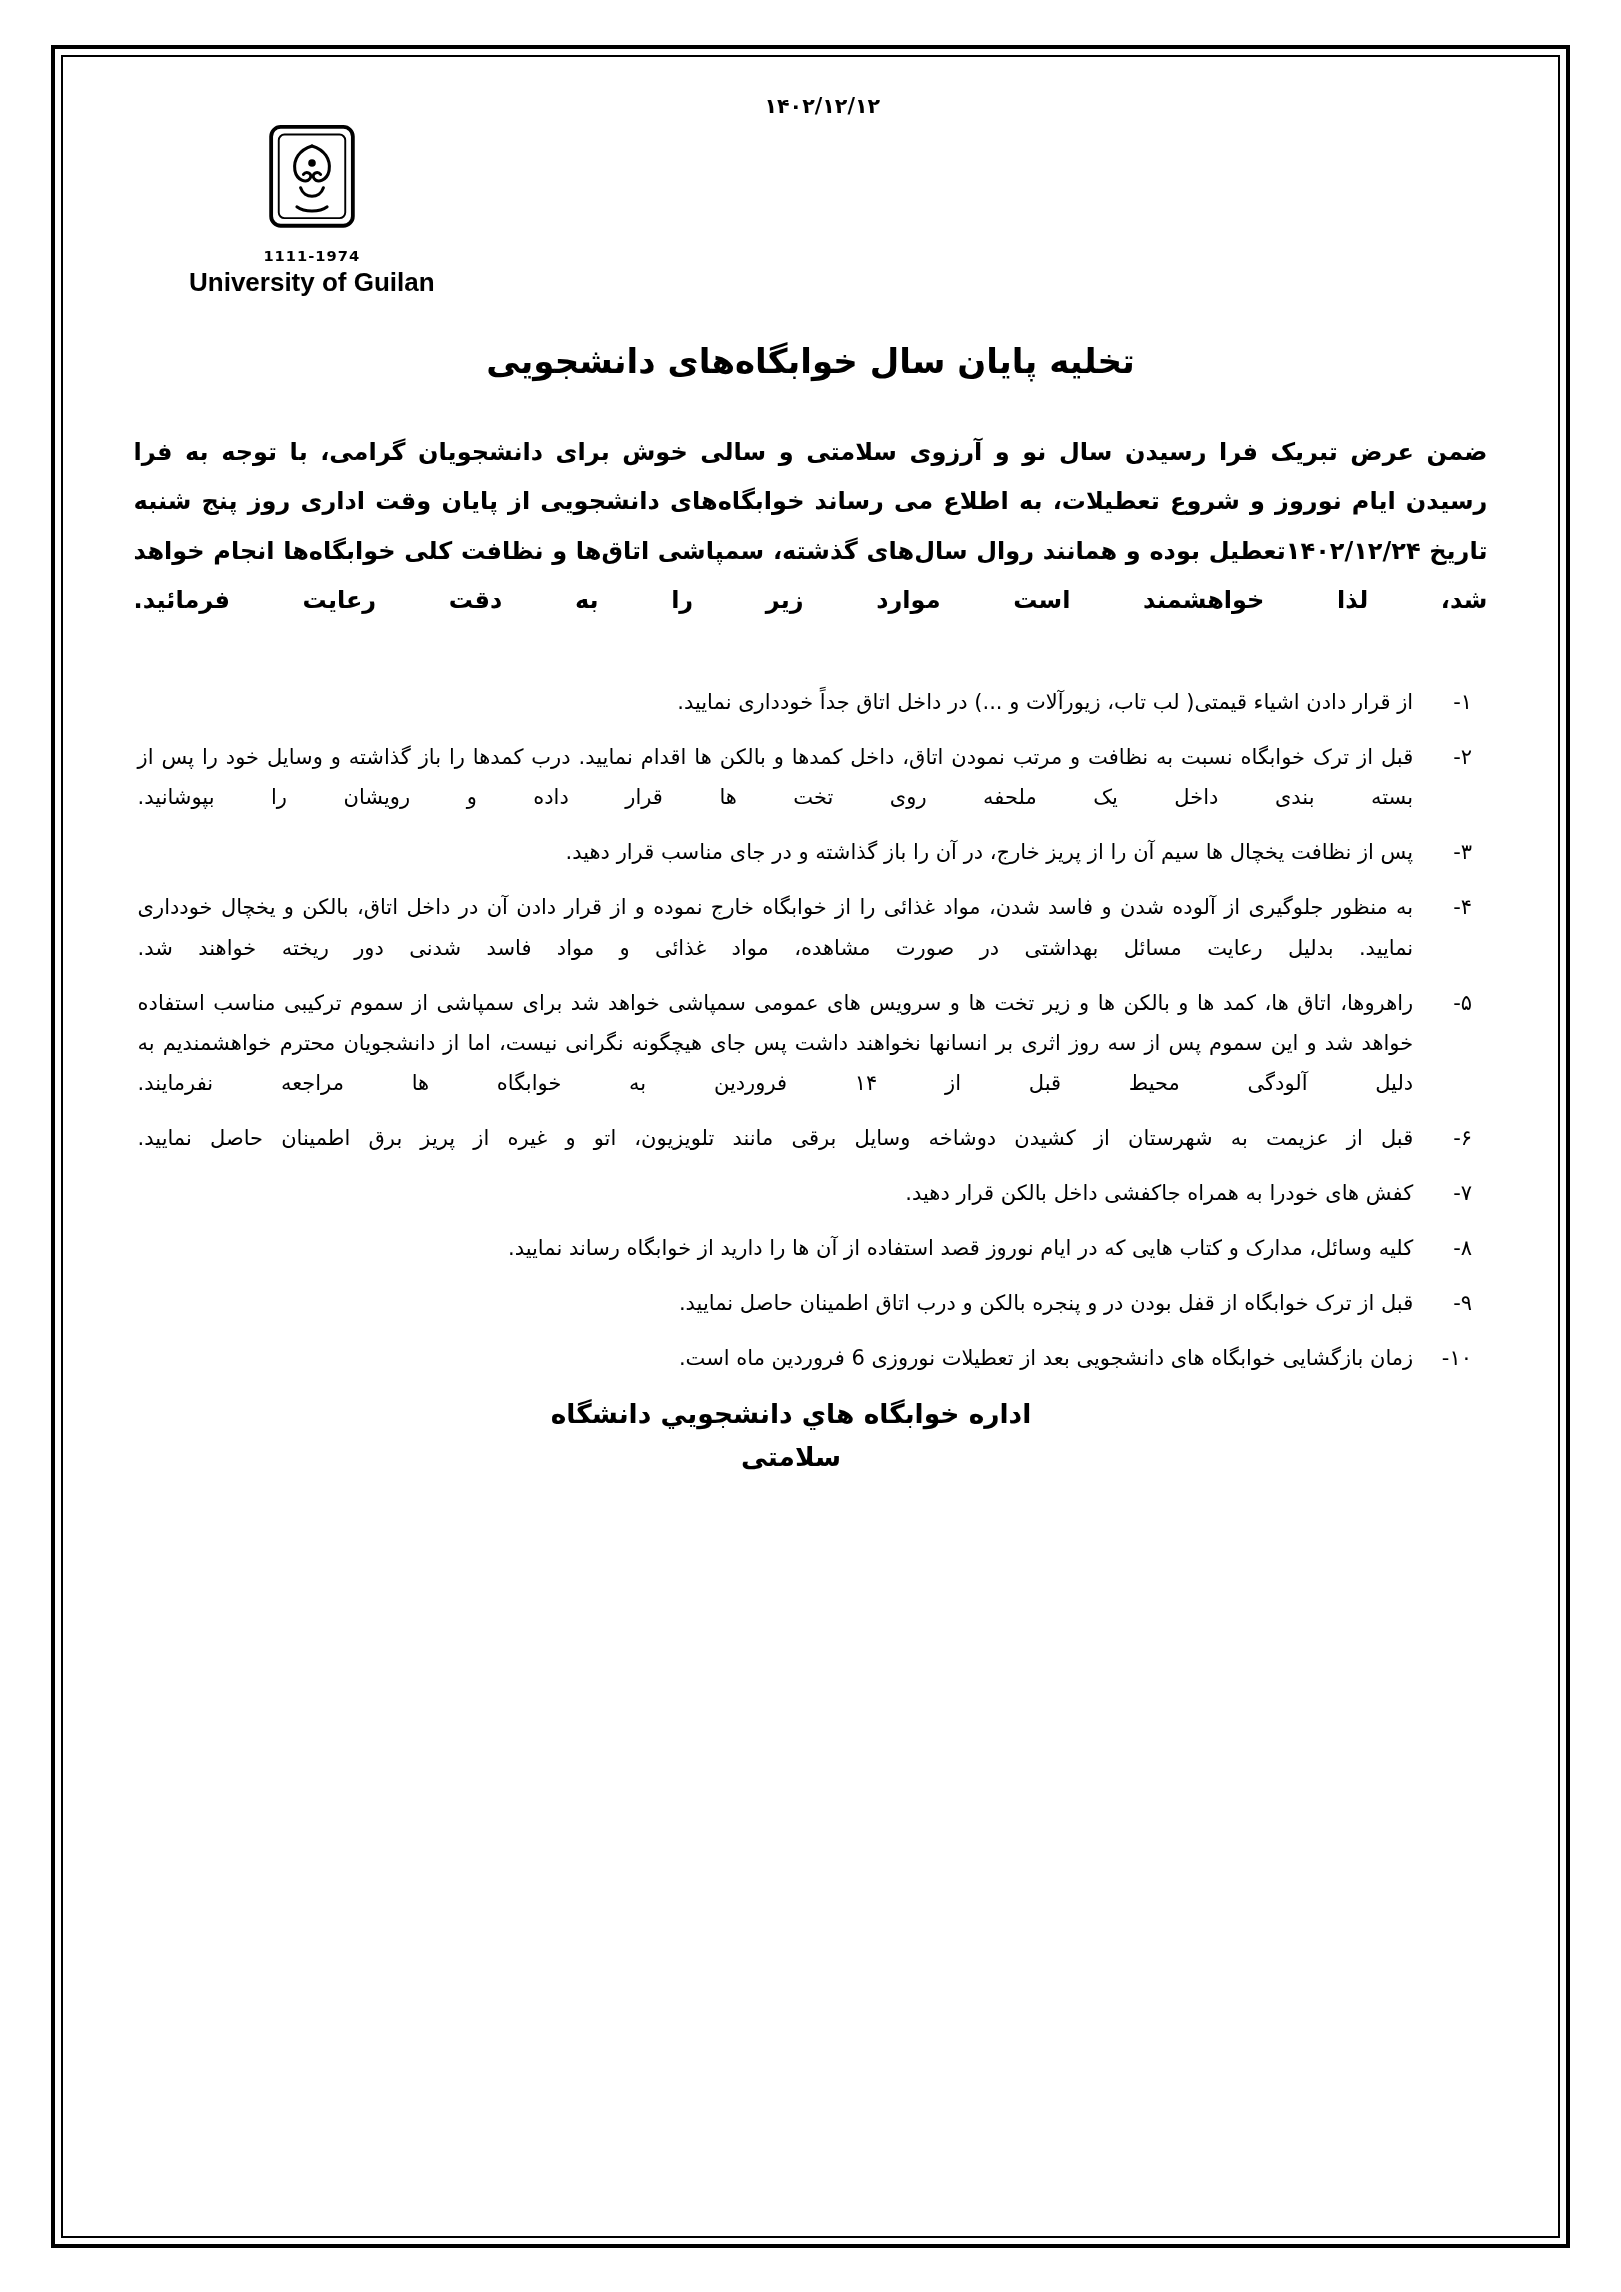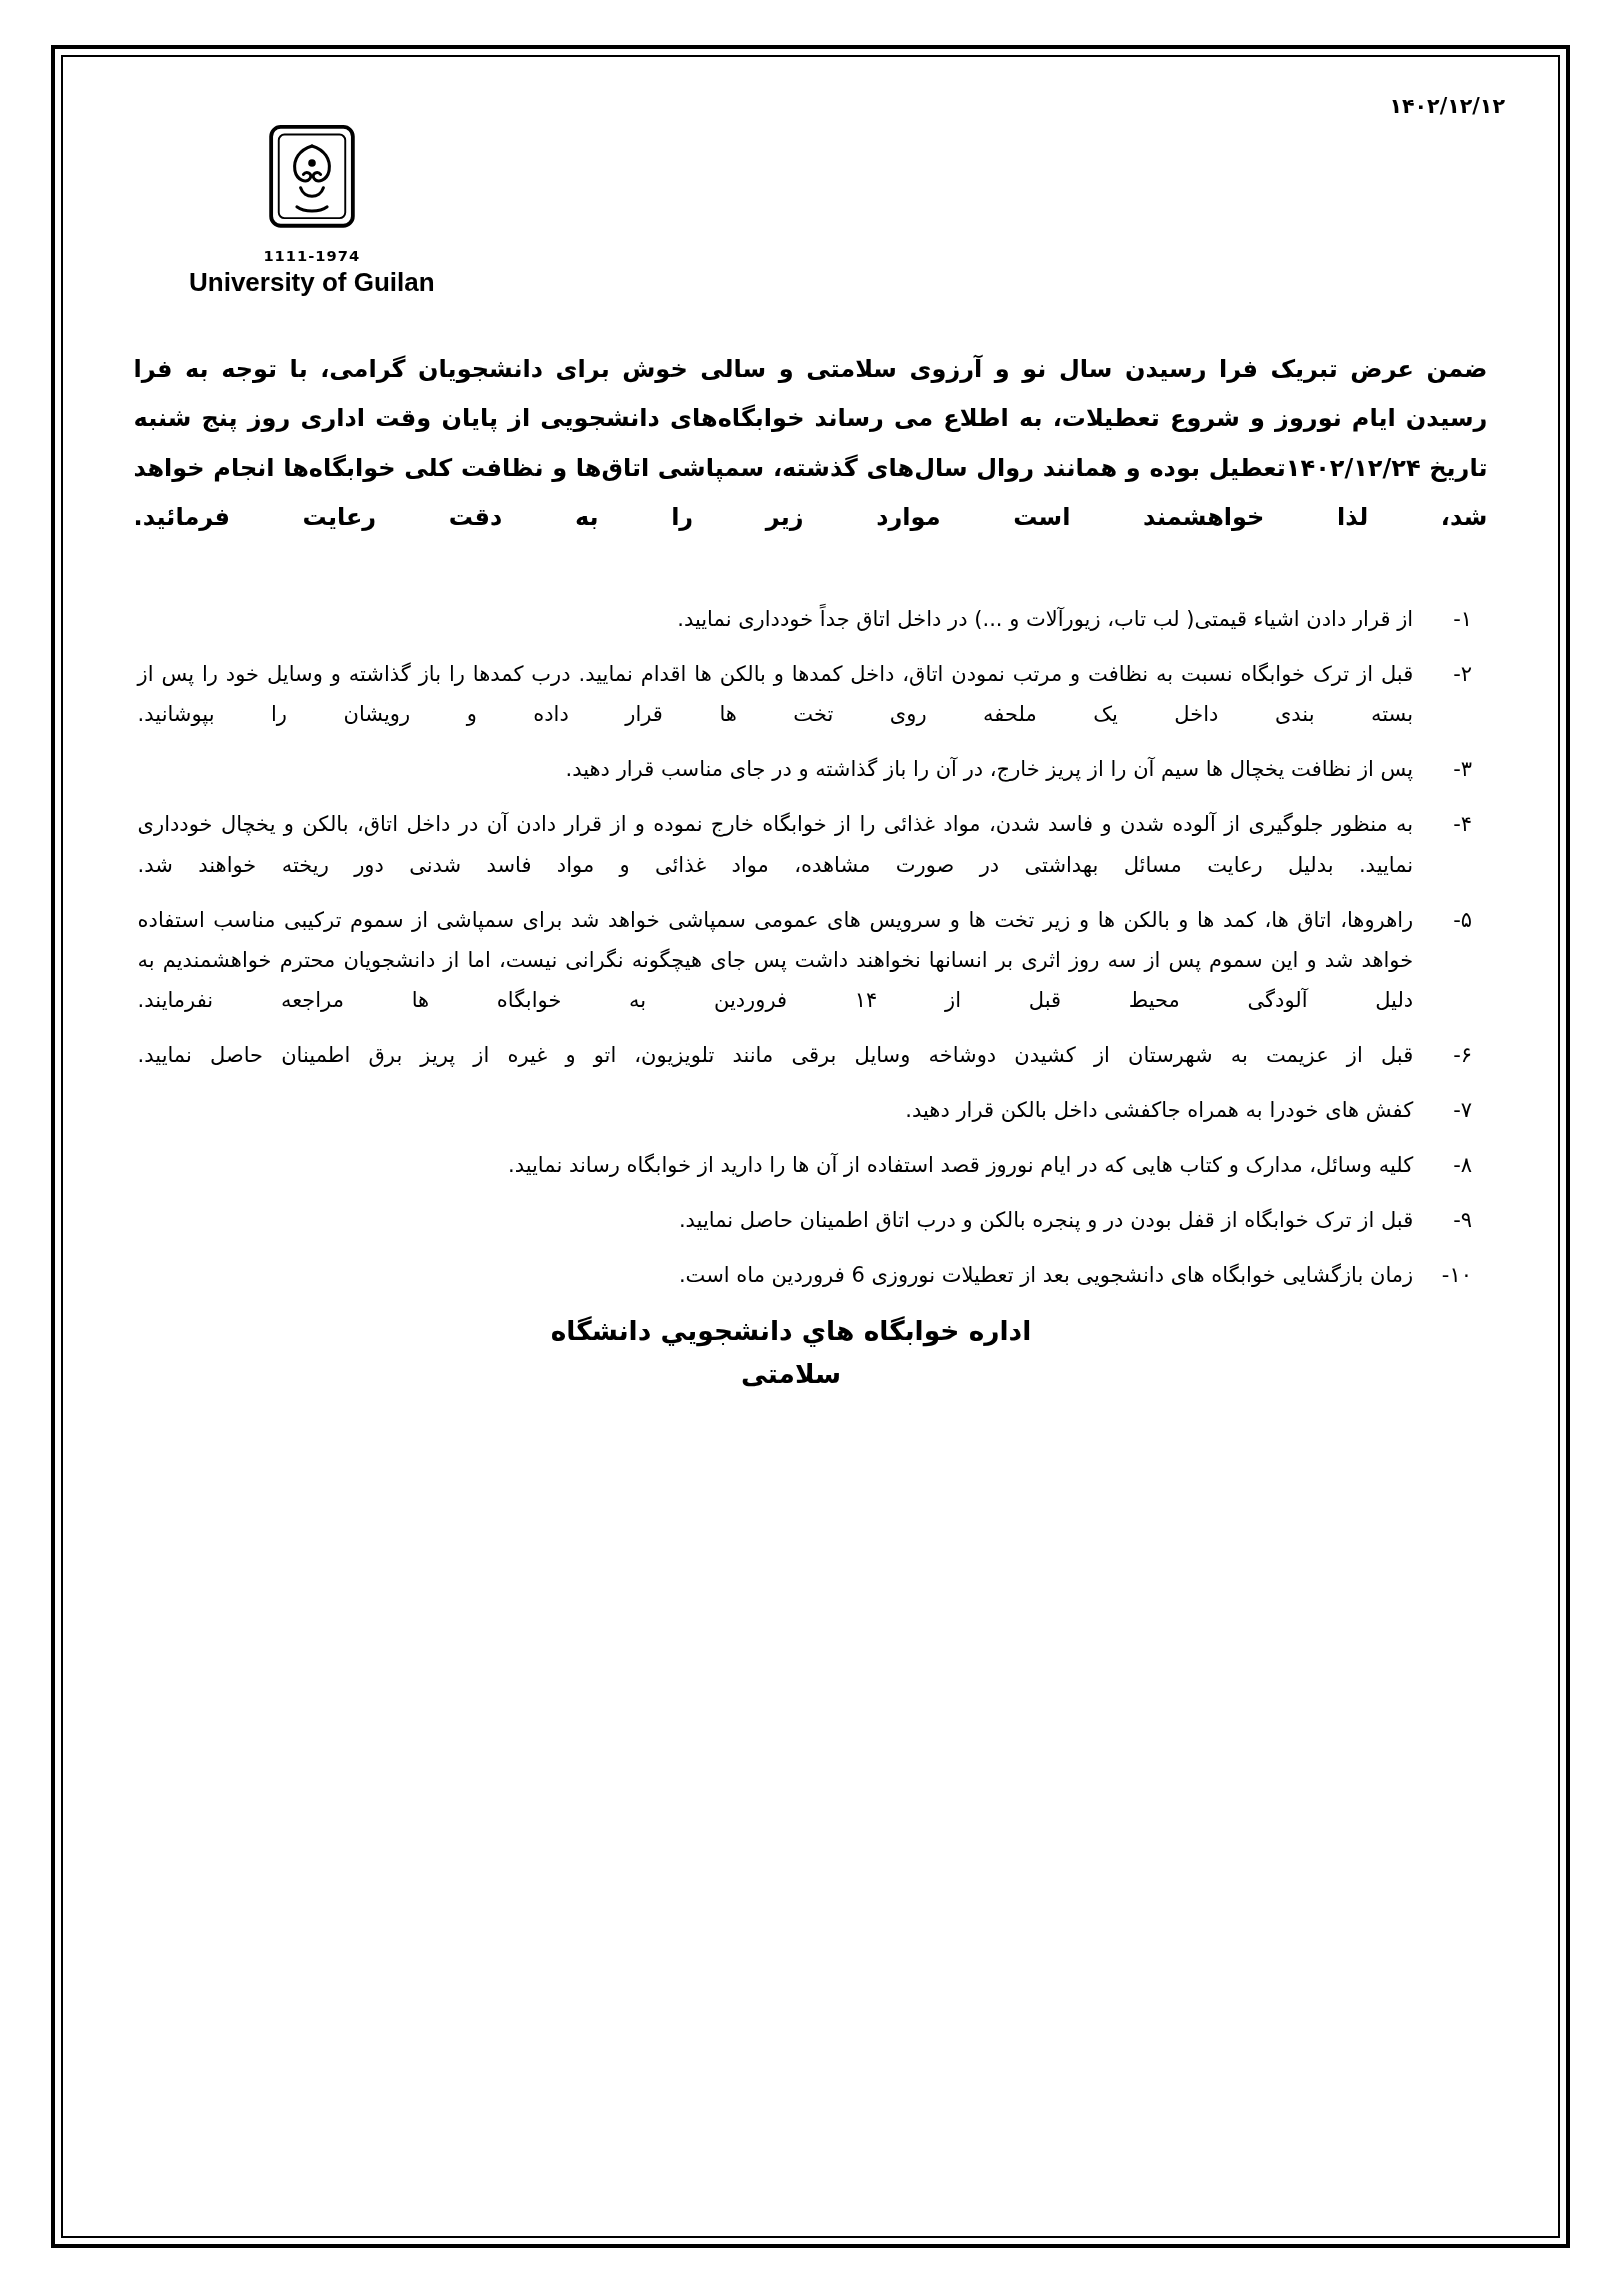--- a/index.html
+++ b/index.html
@@ -46,21 +46,21 @@
   .content {
     position: relative;
     z-index: 2;
     padding: 29px 65px 0 65px;
     box-sizing: border-box;
   }
 
   .doc-date {
     font-size: 20.6px;
     font-weight: 700;
-    text-align: right;
+    text-align: center;
     direction: ltr;
     letter-spacing: 0.5px;
     padding: 19.6px 0 0 23.5px;
   }
 
   .logo-block {
     text-align: left;
     padding: 7.8px 0 0 73px;
     direction: ltr;
   }
@@ -168,20 +168,21 @@
           <path d="M60 22 C73 26 80 36 78 48 C76 58 66 62 62 56 C59 51 66 48 69 52" fill="none" stroke="#000" stroke-width="3.2" stroke-linecap="round"></path>
           <path d="M48 66 C52 78 68 78 72 66" fill="none" stroke="#000" stroke-width="3.2" stroke-linecap="round"></path>
           <path d="M44 86 C52 92 68 92 76 86" fill="none" stroke="#000" stroke-width="3" stroke-linecap="round"></path>
           <circle cx="60" cy="40" r="4" fill="#000"></circle>
         </svg>
         <div class="logo-fa">1111-1974</div>
         <div class="logo-en">University of Guilan</div>
       </div>
     </div>
 
+    <h1 class="doc-title">تخلیه پایان سال خوابگاه‌های دانشجویی</h1>
 
     <p class="intro">ضمن عرض تبریک فرا رسیدن سال نو و آرزوی سلامتی و سالی خوش برای دانشجویان گرامی، با توجه به فرا رسیدن ایام نوروز و شروع تعطیلات، به اطلاع می رساند خوابگاه‌های دانشجویی از پایان وقت اداری روز پنج شنبه تاریخ ۱۴۰۲/۱۲/۲۴تعطیل بوده و همانند روال سال‌های گذشته، سمپاشی اتاق‌ها و نظافت کلی خوابگاه‌ها انجام خواهد شد، لذا خواهشمند است موارد زیر را به دقت رعایت فرمائید.</p>
 
     <div class="list">
 
       <div class="list-item">
         <span class="list-num">۱-</span>
         <span class="list-text">از قرار دادن اشیاء قیمتی( لب تاب، زیورآلات و ...) در داخل اتاق جداً خودداری نمایید.</span>
       </div>
 

